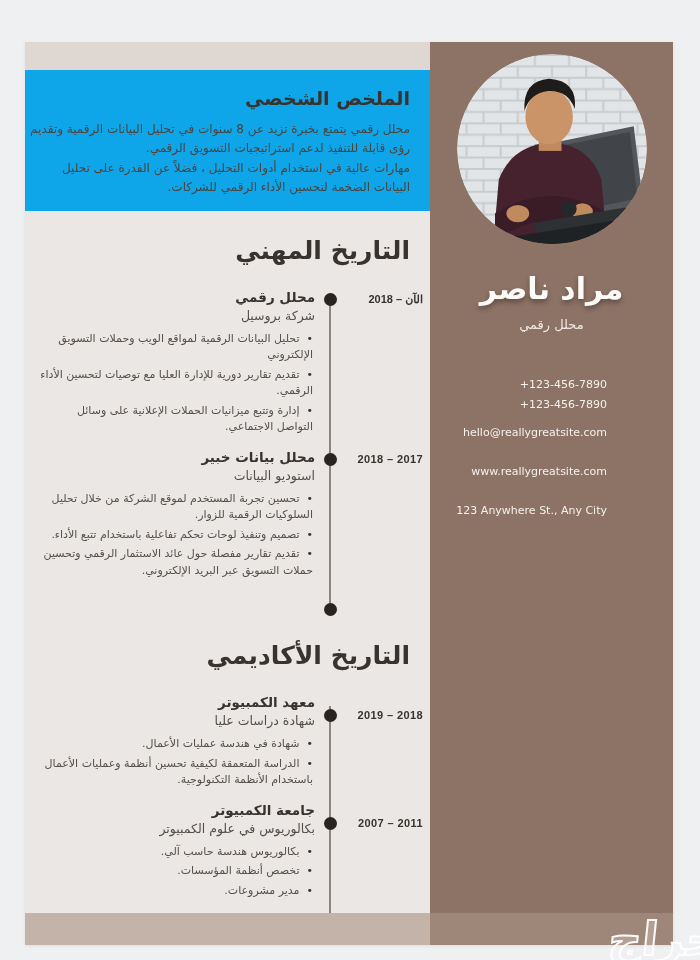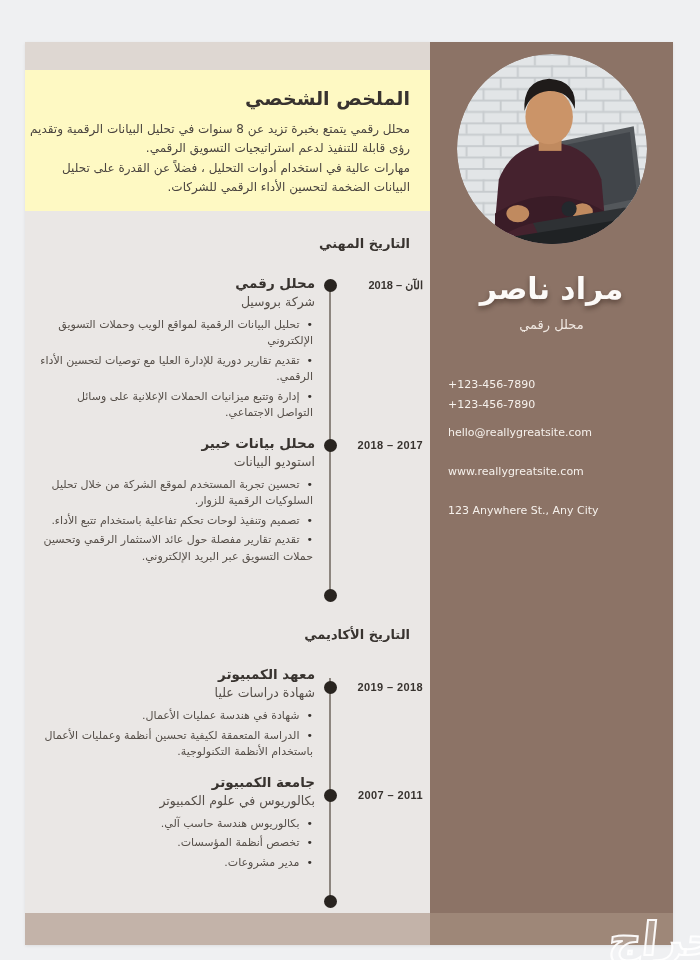--- a/index.html
+++ b/index.html
@@ -6,25 +6,25 @@
   body{
     width:700px;height:960px;position:relative;overflow:hidden;
     background:#eff0f2;
     font-family:"DejaVu Sans", sans-serif;
   }
   .page{position:absolute;left:25px;top:42px;width:648px;height:903px;display:flex;box-shadow:0 1px 3px rgba(0,0,0,.08)}
 
   
   .main-col{width:405px;display:flex;flex-direction:column;background:#eae7e5}
   .strip-top{height:28px;background:#ded7d2}
-  .summary{background:#fef9c3;padding:15px 20px 13px 0}
+  .summary{background:#0ea5e9;padding:15px 20px 13px 0}
   .summary h1{font-size:19px;margin:2px 0 11px;color:#38332f;font-weight:bold}
   .summary p{font-size:12px;line-height:1.62;color:#4a443f;margin:0}
   .content{flex:1;padding:0 20px 0 14px;overflow:hidden}
-  h2.sec{font-size:13px;color:#38332f;margin:25px 0 24px;font-weight:bold}
+  h2.sec{font-size:25px;color:#38332f;margin:25px 0 24px;font-weight:bold}
   .timeline{position:relative;padding-bottom:24px;margin-bottom:2px}
   .t-line{position:absolute;right:79px;top:12px;bottom:5px;width:2px;background:#8d867f}
   .t-entry{position:relative;padding:0 95px 0 0;margin-bottom:13px;--dt:4px}
   .edu .t-entry{--dt:15px}
   .t-dot{position:absolute;right:73px;top:var(--dt);width:13px;height:13px;border-radius:50%;background:#292420}
   .t-end{position:absolute;right:73px;bottom:0;width:13px;height:13px;border-radius:50%;background:#292420}
   .t-date{position:absolute;right:-13px;top:var(--dt);font-family:Liberation Sans, sans-serif;
           font-size:11px;font-weight:bold;color:#38332f;letter-spacing:.4px;white-space:nowrap}
   .t-title{font-size:13.5px;font-weight:bold;color:#38332f;margin:0 0 3px}
   .t-org{font-size:12.5px;color:#564f49;margin:0 0 8px}
@@ -36,21 +36,21 @@
   
   .sidebar{width:243px;background:#8c7366;position:relative;display:flex;flex-direction:column}
   .photo-wrap{margin:12px auto 0;width:190px;height:190px;border-radius:50%;overflow:hidden;flex:none}
   .photo-wrap svg{display:block}
   .name{margin-top:27px;text-align:center;font-size:30px;font-weight:bold;color:#fcfaf8;
         text-shadow:0 3px 5px rgba(40,25,18,.45)}
   .role{margin-top:11px;text-align:center;font-size:13px;color:#f1e9e3;letter-spacing:1px}
   .side-sec{margin:0 48px 0 18px}
   .side-h{font-size:17px;font-weight:bold;color:#fbf8f5;text-align:right;margin:0 0 20px}
   .contact-sec{margin-top:46px}
-  .c-item{font-size:11px;color:#f6f1ec;direction:ltr;unicode-bidi:isolate;margin:0 18px 7px 0}
+  .c-item{font-size:11px;color:#f6f1ec;text-align:right;direction:ltr;unicode-bidi:isolate;margin:0 18px 7px 0}
   .c-gap{margin-top:15px}
   .c-gap-lg{margin-top:26px}
   .skills-sec{margin-top:48px}
   .skill-list{list-style:none;margin:0;padding:0 6px 0 0;text-align:right}
   .skill-list li{font-size:11.5px;color:#f6f1ec;margin-bottom:10px;line-height:1.3}
   .skill-list li::before{content:"•";margin-left:9px;color:#f6f1ec}
   .side-band{position:absolute;bottom:0;left:0;right:0;height:32px;background:#9e8778}
 
   
   .watermark{position:absolute;right:-20px;bottom:-6px;font-size:46px;font-weight:bold;

